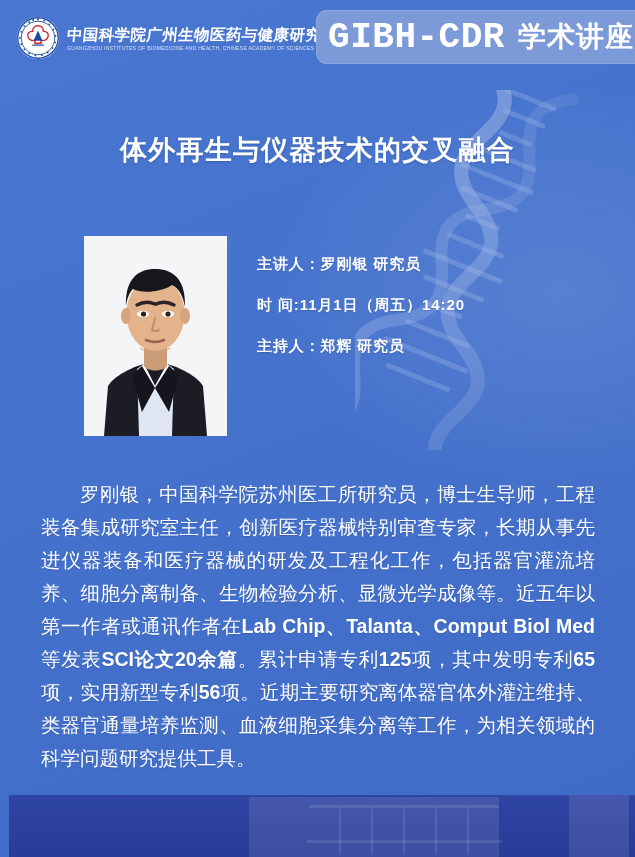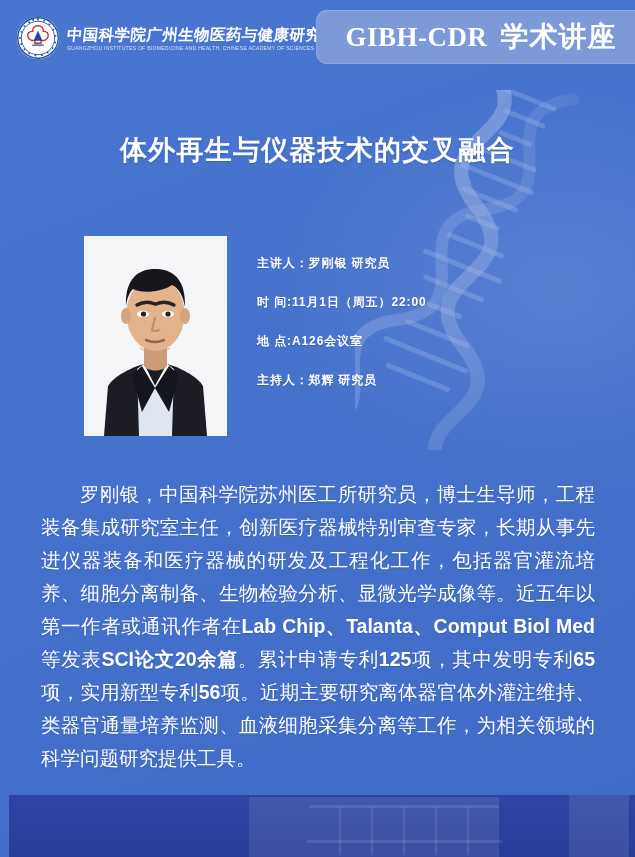--- a/index.html
+++ b/index.html
@@ -103,24 +103,24 @@
     background: #7c9ad8;
     border-radius: 11px;
     display: flex;
     align-items: center;
     justify-content: center;
     gap: 13px;
     box-shadow: inset 0 0 0 1px rgba(255,255,255,0.14);
   }
   .badge-en {
     color: #ffffff;
-    font-size: 27px;
+    font-size: 36px;
     font-weight: 700;
     letter-spacing: 0.5px;
-    font-family: Liberation Serif, serif;
+    font-family: Liberation Mono, monospace;
   }
   .badge-cn {
     color: #ffffff;
     font-size: 28px;
     font-weight: 700;
     letter-spacing: 1px;
   }
 
   
   .title {
@@ -149,21 +149,21 @@
   .portrait svg { display: block; width: 143px; height: 200px; }
 
   .info {
     position: absolute;
     left: 257px;
     top: 255px;
     width: 360px;
   }
   .info-line {
     color: #ffffff;
-    font-size: 12px;
+    font-size: 15px;
     font-weight: 700;
     letter-spacing: 0.9px;
     margin-bottom: 22px;
     white-space: nowrap;
     text-shadow: 0 1px 1px rgba(20,40,90,0.22);
   }
   .info-line:last-child { margin-bottom: 0; font-family: Liberation Serif, serif; }
 
   
   .bio {
@@ -307,22 +307,21 @@
       <path d="M71,82 L68,94 q4,2 7,0" stroke="#c08f6c" stroke-width="2.2" fill="none" stroke-linecap="round"></path>
 
       <path d="M62,104 q9,4 18,0" stroke="#9c5f51" stroke-width="2.6" fill="none" stroke-linecap="round"></path>
 
       <path d="M56,112 q15,9 30,0" stroke="#d5a079" stroke-width="2" fill="none" opacity="0.6"></path>
     </svg>
   </div>
 
   <div class="info">
     <div class="info-line">主讲人：罗刚银 研究员</div>
-    <div class="info-line">时 间:11月1日（周五）22:00</div>
-    <div class="info-line">地 点:A126会议室</div>
+    <div class="info-line">时 间:11月1日（周五）14:20</div>
     <div class="info-line">主持人：郑辉 研究员</div>
   </div>
 
   <div class="bio"><span>罗刚银，中国科学院苏州医工所研究员，博士生导师，工程装备集成研究室主任，创新医疗器械特别审查专家，长期从事先进仪器装备和医疗器械的研发及工程化工作，包括器官灌流培养、细胞分离制备、生物检验分析、显微光学成像等。近五年以第一作者或通讯作者在</span><span class="lat">Lab Chip、Talanta、Comput Biol Med</span><span>等发表</span><span class="lat">SCI论文20余篇</span><span>。累计申请专利</span><span class="lat">125</span><span>项，其中发明专利</span><span class="lat">65</span><span>项，实用新型专利</span><span class="lat">56</span><span>项。近期主要研究离体器官体外灌注维持、类器官通量培养监测、血液细胞采集分离等工作，为相关领域的科学问题研究提供工具。</span></div>
 
   <div class="bottom-band">
     <div class="bldg" style="left:240px; top:2px; width:250px; height:60px;"></div>
     <div class="bldg" style="left:300px; top:10px; width:190px; height:3px;"></div>
     <div class="bldg" style="left:298px; top:45px; width:195px; height:3px;"></div>
     <div class="bldg" style="left:330px; top:12px; width:2px; height:48px;"></div>

